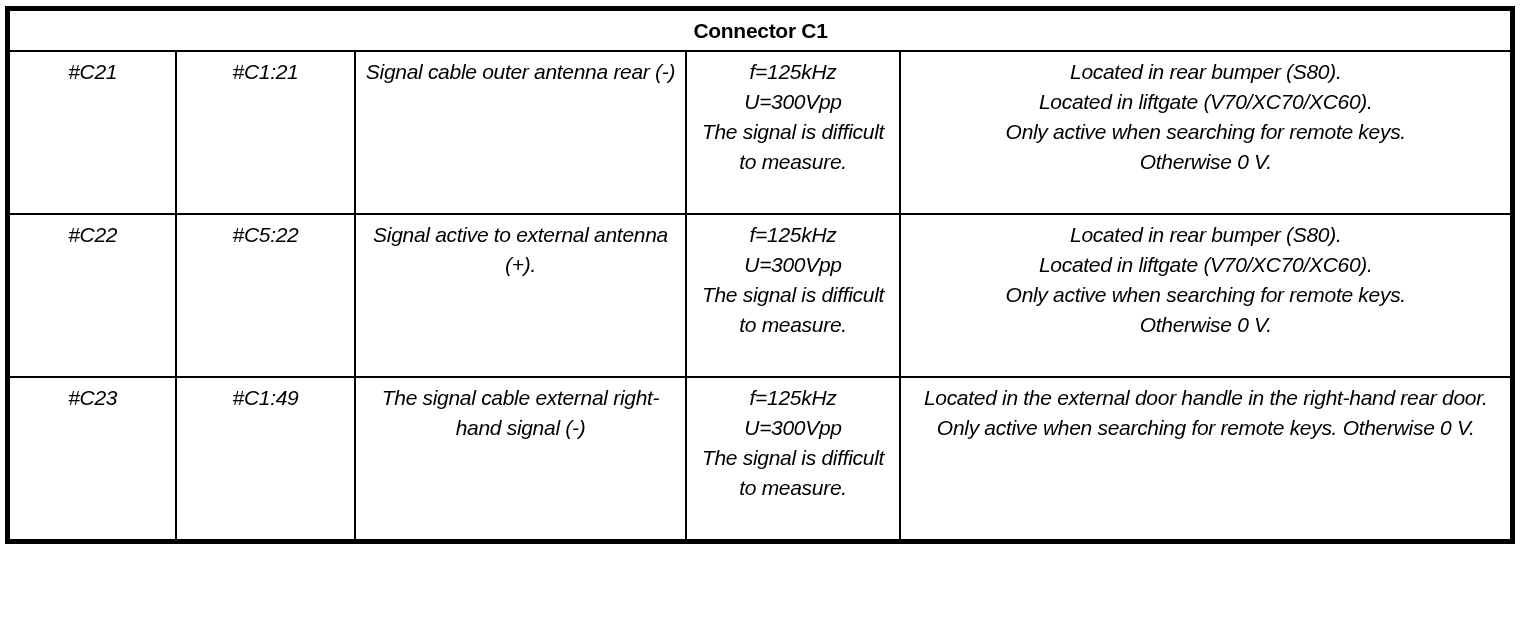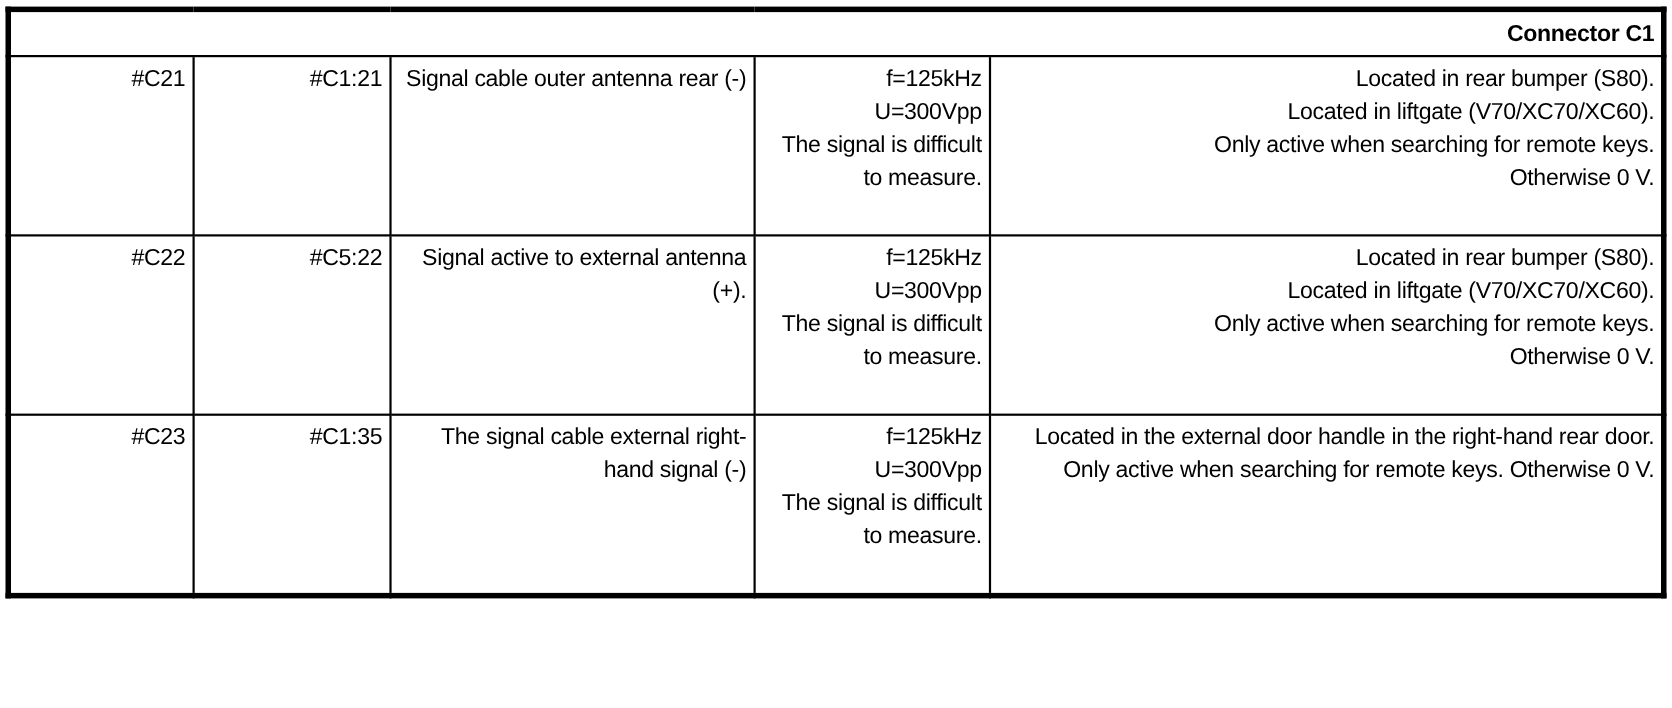--- a/index.html
+++ b/index.html
@@ -19,21 +19,21 @@
     table-layout: fixed;
     width: 1510px;
     margin: 6px 0 0 5px;
     border: 5px solid #000000;
     background: #ffffff;
   }
   table.connector-table th,
   table.connector-table td {
     border: 2px solid #000000;
     vertical-align: top;
-    text-align: right;
+    text-align: center;
     padding: 5px 6px 4px 7px;
     font-size: 21px;
     line-height: 30px;
     letter-spacing: -0.3px;
     overflow: hidden;
   }
   th.title-cell {
     text-align: center;
     vertical-align: middle;
     font-weight: bold;
@@ -41,20 +41,21 @@
     padding: 3px 6px;
   }
   tr.header-row th {
     font-weight: bold;
     height: 92px;
   }
   tr.data-row td {
     font-weight: normal;
     height: 152px;
     white-space: pre-line;
+    font-style: italic;
   }
   col.c1 { width: 168px; }
   col.c2 { width: 179px; }
   col.c3 { width: 331px; }
   col.c4 { width: 214px; }
   col.c5 { width: auto; }
 </style>
 </head>
 <body>
 
@@ -91,21 +92,21 @@
       <td>f=125kHz
 U=300Vpp
 The signal is difficult to measure.</td>
       <td>Located in rear bumper (S80).
 Located in liftgate (V70/XC70/XC60).
 Only active when searching for remote keys.
 Otherwise 0 V.</td>
     </tr>
     <tr class="data-row">
       <td>#C23</td>
-      <td>#C1:35</td>
+      <td>#C1:49</td>
       <td>The signal cable external right-hand signal (-)</td>
       <td>f=125kHz
 U=300Vpp
 The signal is difficult to measure.</td>
       <td>Located in the external door handle in the right-hand rear door. Only active when searching for remote keys. Otherwise 0 V.</td>
     </tr>
   </tbody>
 </table>
 
 </body></html>

